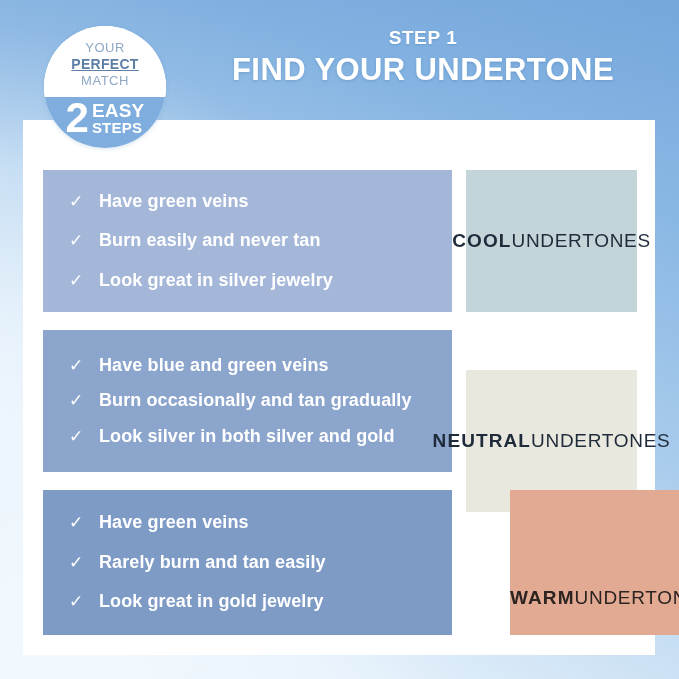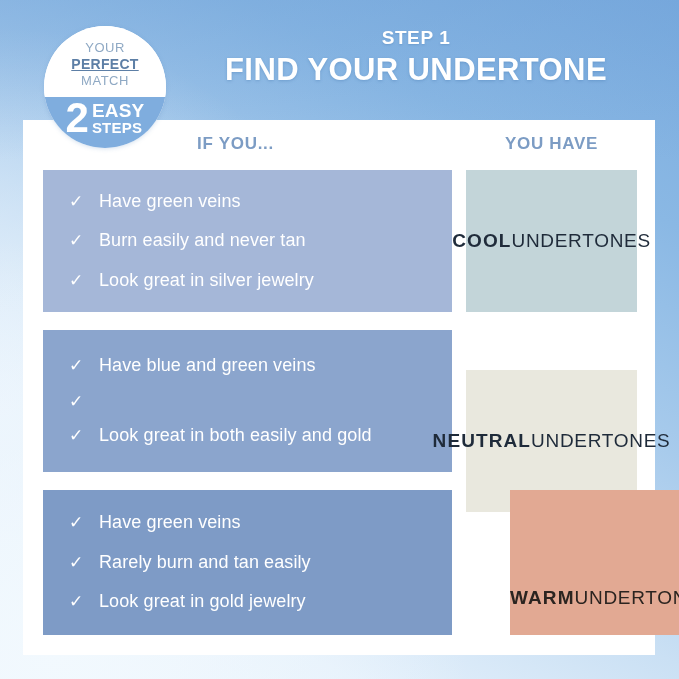--- a/index.html
+++ b/index.html
@@ -24,21 +24,21 @@
   .stage::after{
     content:"";
     position:absolute; left:0; top:0; right:0; height:160px;
     background: linear-gradient(180deg, rgba(110,160,215,.38) 0%, rgba(110,160,215,0) 100%);
     pointer-events:none;
   }
 
   
   .header {
     position:absolute;
-    left:216px; top:28px; width:400px;
+    left:223px; top:28px; width:400px;
     text-align:center;
     z-index:4;
   }
   .step-label {
     color:#ffffff;
     font-size:19px;
     font-weight:600;
     letter-spacing:.6px;
     line-height:1.1;
     text-shadow:0 1px 2px rgba(70,120,175,.35);
@@ -173,21 +173,21 @@
     width:30px;
     color:#ffffff;
     font-size:17px;
     line-height:1.42;
     font-weight:400;
     transform:translateY(1px);
   }
   .crit-text {
     color:#ffffff;
     font-size:18px;
-    font-weight:400;
+    font-weight:700;
     line-height:1.42;
     letter-spacing:.1px;
   }
 
   
   .swatch {
     position:absolute;
     left:466px;
     width:171px;
     display:flex;
@@ -236,24 +236,20 @@
         <div class="badge-steps">STEPS</div>
       </div>
     </div>
   </div>
 
   <div class="header">
     <div class="step-label">STEP 1</div>
     <div class="main-title">FIND YOUR UNDERTONE</div>
   </div>
 
-  <div class="col-headers">
-    <div class="col-head left">IF YOU...</div>
-    <div class="col-head right">YOU HAVE</div>
-  </div>
 
   <div class="rows">
 
     <div class="crit-box r1">
       <div class="crit-item">
         <span class="check">✓</span>
         <span class="crit-text">Have green veins</span>
       </div>
       <div class="crit-item">
         <span class="check">✓</span>
@@ -269,24 +265,25 @@
       <div class="sw-sub">UNDERTONES</div>
     </div>
 
     <div class="crit-box r2">
       <div class="crit-item">
         <span class="check">✓</span>
         <span class="crit-text">Have blue and green veins</span>
       </div>
       <div class="crit-item">
         <span class="check">✓</span>
-      </div>
-      <div class="crit-item">
-        <span class="check">✓</span>
-        <span class="crit-text">Look great in both easily and gold</span>
+        <span class="crit-text">Burn occasionally and tan gradually</span>
+      </div>
+      <div class="crit-item">
+        <span class="check">✓</span>
+        <span class="crit-text">Look silver in both silver and gold</span>
       </div>
     </div>
     <div class="swatch s2">
       <div class="sw-title">NEUTRAL</div>
       <div class="sw-sub">UNDERTONES</div>
     </div>
 
     <div class="crit-box r3">
       <div class="crit-item">
         <span class="check">✓</span>

